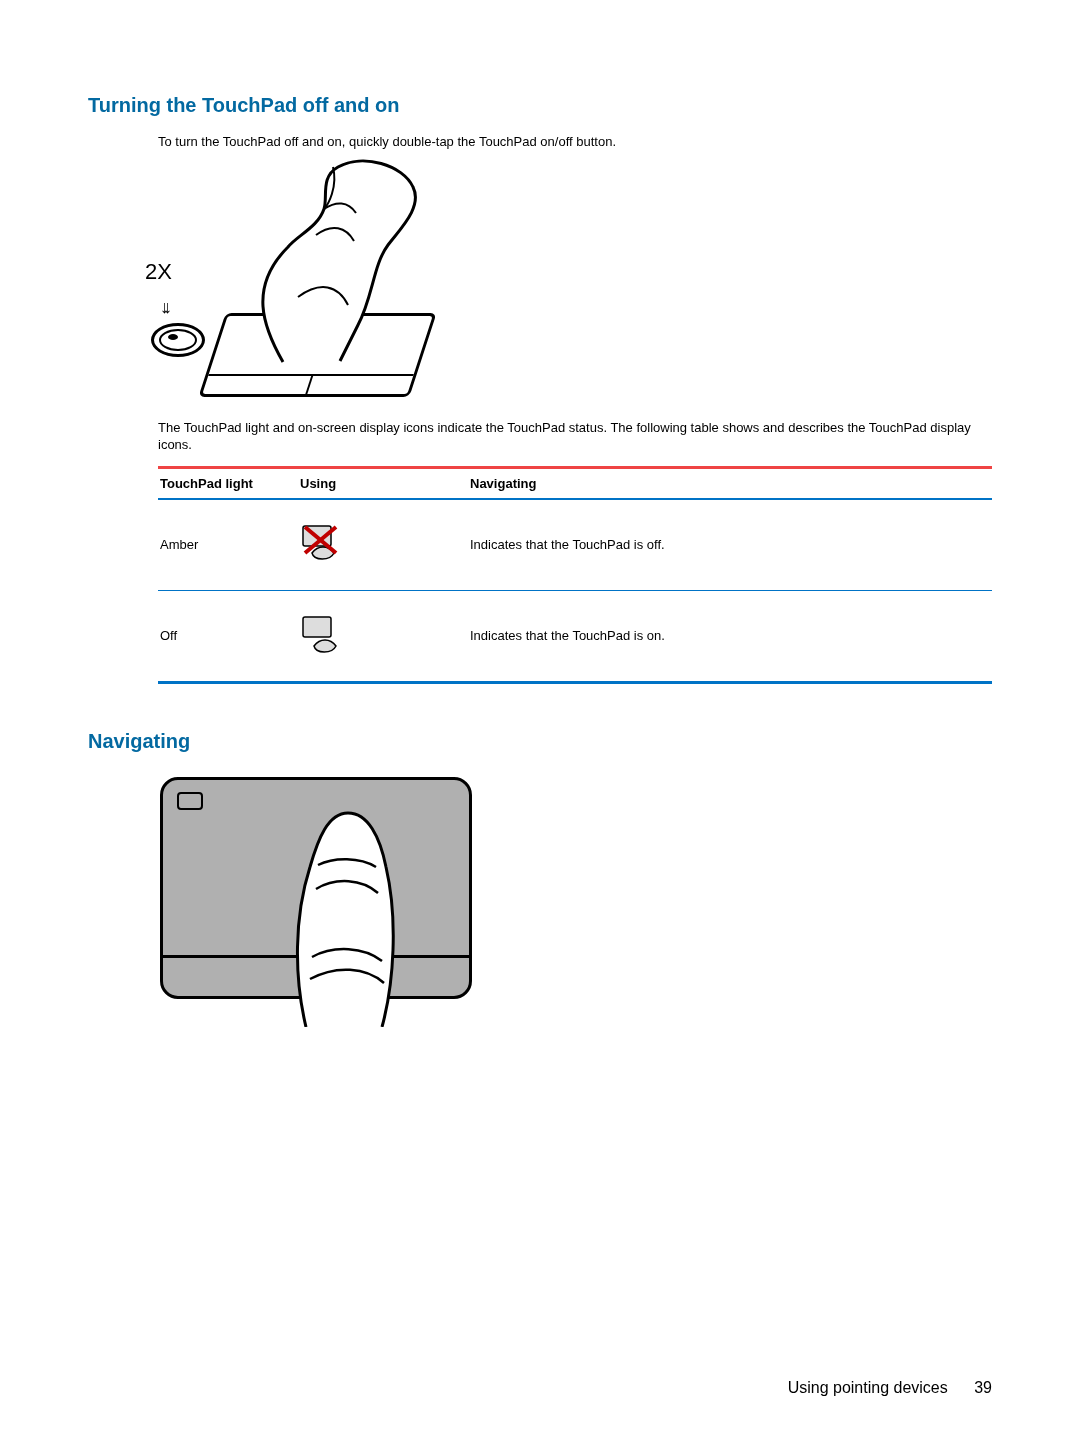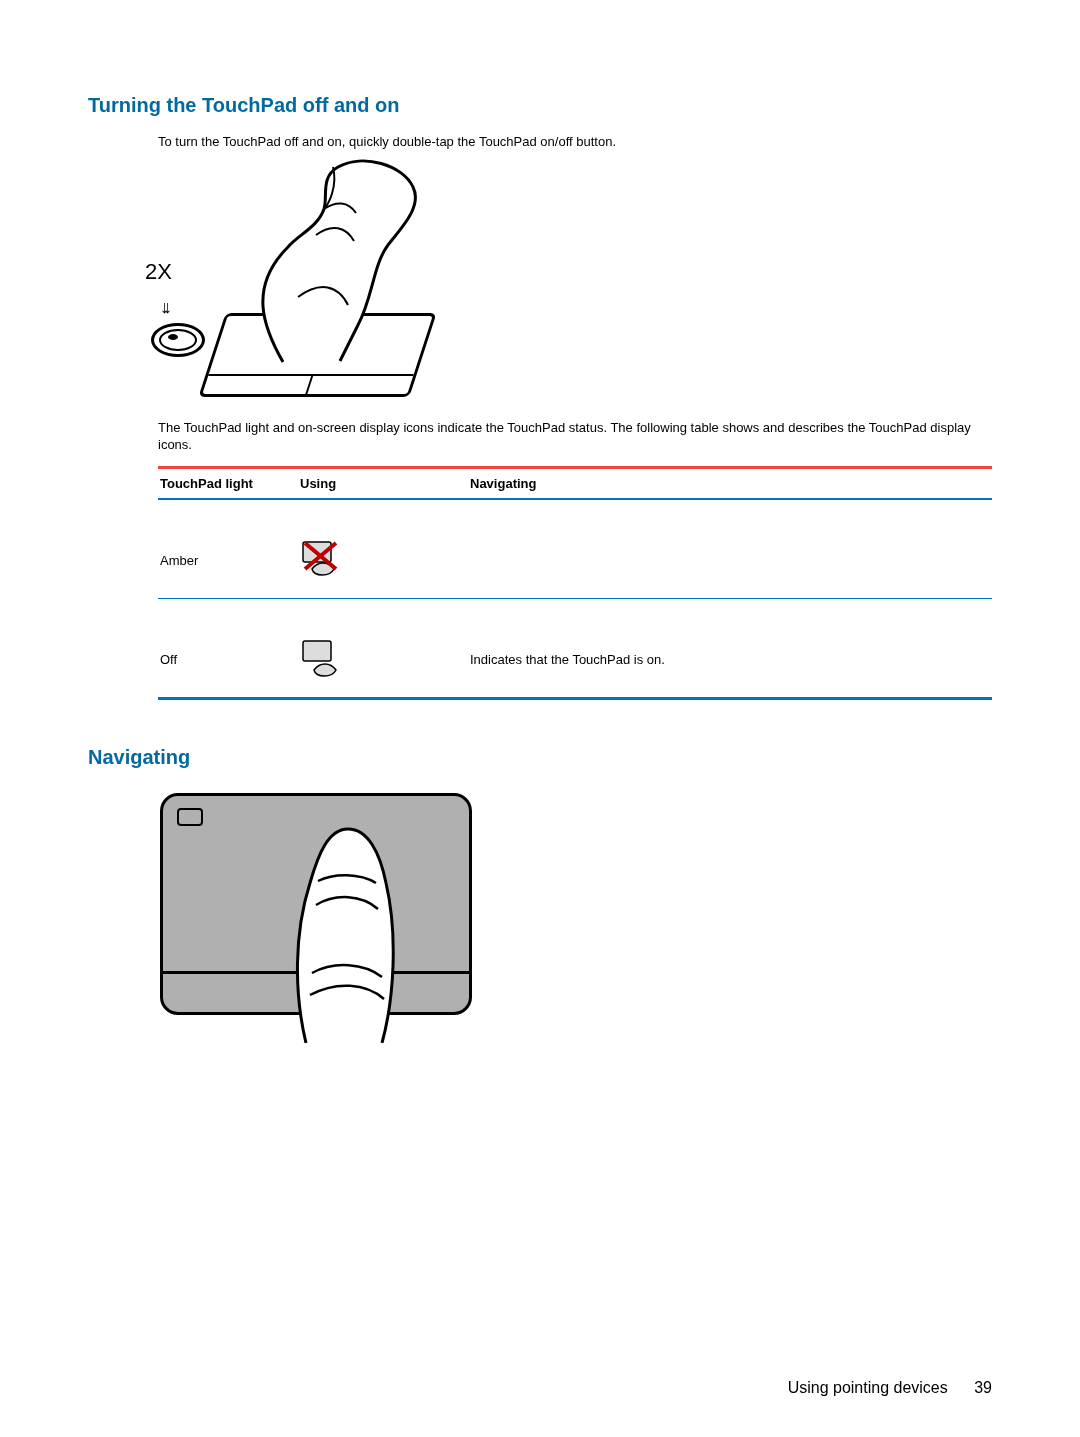--- a/index.html
+++ b/index.html
@@ -126,23 +126,22 @@
     font-size: 13px;
   }
   .tpad-header-row > div {
     font-weight: bold;
   }
   .col-light { width: 140px; padding-left: 2px;}
   .col-icon  { width: 170px; }
   .col-desc  { flex: 1; }
   .tpad-row {
     border-bottom: 1px solid #0073c6;
-    padding: 12px 0;
+    padding: 20px 0;
     min-height: 50px;
-    margin-top: 24px;
   }
   .tpad-row:last-child { border-bottom: none; }
   .tpad-row .col-icon svg { display: block; }
 
   
   .ill2 {
     position: relative;
     width: 320px;
     height: 258px;
     margin-top: 4px;
@@ -237,20 +236,21 @@
       <div class="tpad-row">
         <div class="col-light">Amber</div>
         <div class="col-icon">
           <svg width="46" height="44" viewBox="0 0 46 44">
             <rect x="3" y="3" width="28" height="20" rx="2" fill="#ddd" stroke="#000" stroke-width="1.5"></rect>
             <path d="M12 30 C18 22 28 22 34 30 C30 38 14 38 12 30 Z" fill="#ddd" stroke="#000" stroke-width="1.5"></path>
             <line x1="5" y1="30" x2="36" y2="4" stroke="#c00000" stroke-width="4"></line>
             <line x1="5" y1="4" x2="36" y2="30" stroke="#c00000" stroke-width="4"></line>
           </svg>
         </div>
+        <div class="col-desc">Indicates that the TouchPad is off.</div>
       </div>
 
       <div class="tpad-row">
         <div class="col-light">Off</div>
         <div class="col-icon">
           <svg width="46" height="44" viewBox="0 0 46 44">
             <rect x="3" y="3" width="28" height="20" rx="2" fill="#ddd" stroke="#000" stroke-width="1.5"></rect>
             <path d="M14 32 C20 24 30 24 36 32 C32 40 16 40 14 32 Z" fill="#ddd" stroke="#000" stroke-width="1.5"></path>
           </svg>
         </div>

